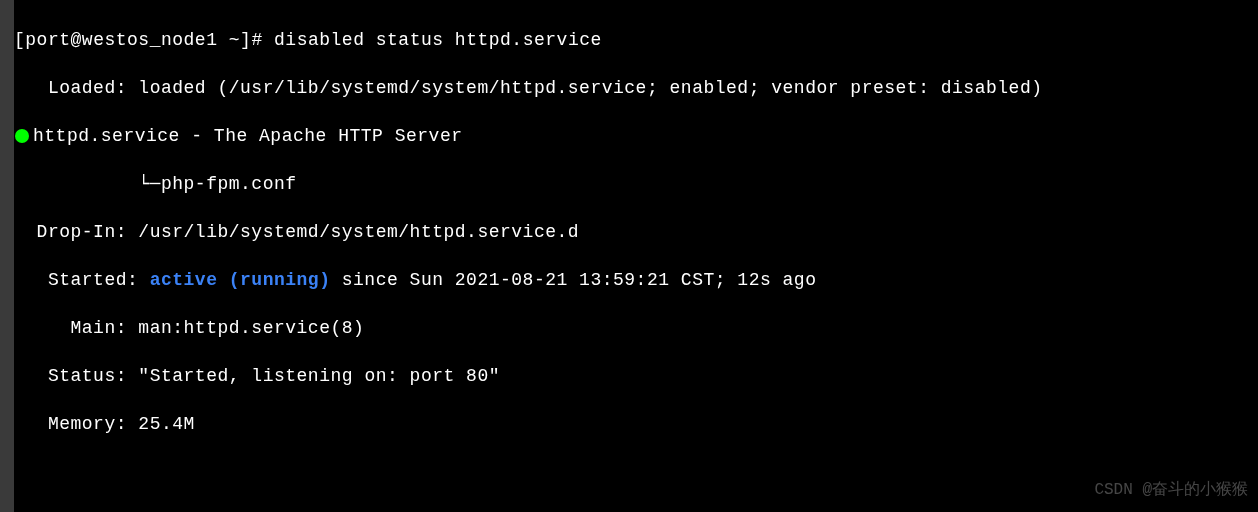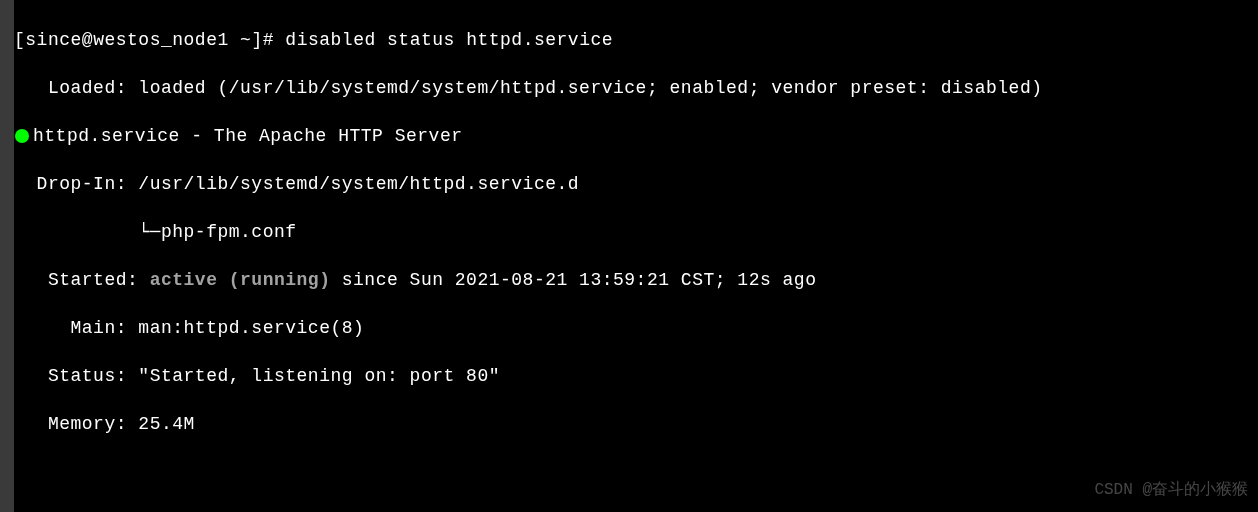--- a/index.html
+++ b/index.html
@@ -39,42 +39,42 @@
       display: inline-block;
       width: 14px;
       height: 14px;
       background: #00ff00;
       border-radius: 50%;
       vertical-align: middle;
       margin-right: 4px;
       margin-left: 1px;
     }
     .bold-green {
-      color: #a3a3a3;
+      color: #3b82f6;
       font-weight: bold;
     }
     .watermark {
       position: absolute;
       right: 10px;
       bottom: 10px;
       color: rgba(200,200,200,0.35);
       font-size: 16px;
     }
   </style>
 </head>
 <body>
 
 <div class="left-gutter"></div>
 
 <div class="terminal">
-<div class="line">[<span>since</span>@<span>westos_node1</span> <span>~</span>]<span>#</span> <span>disabled status httpd.service</span></div>
+<div class="line">[<span>port</span>@<span>westos_node1</span> <span>~</span>]<span>#</span> <span>disabled status httpd.service</span></div>
 <div class="line">   <span>Loaded:</span> <span>loaded (/usr/lib/systemd/system/httpd.service; enabled; vendor preset: disabled)</span></div>
 <div class="line"><span class="green-dot"></span><span>httpd.service</span> - <span>The Apache HTTP Server</span></div>
+<div class="line">           └─<span>php-fpm.conf</span></div>
 <div class="line">  <span>Drop-In:</span> <span>/usr/lib/systemd/system/httpd.service.d</span></div>
-<div class="line">           └─<span>php-fpm.conf</span></div>
 <div class="line">   <span>Started:</span> <span class="bold-green">active (running)</span><span> since Sun 2021-08-21 13:59:21 CST; 12s ago</span></div>
 <div class="line">     <span>Main:</span> <span>man:httpd.service(8)</span></div>
 <div class="line">   <span>Status:</span> <span>"Started, listening on: port 80"</span></div>
 <div class="line">   <span>Memory:</span> <span>25.4M</span></div>
 
 
 
 
 
 

